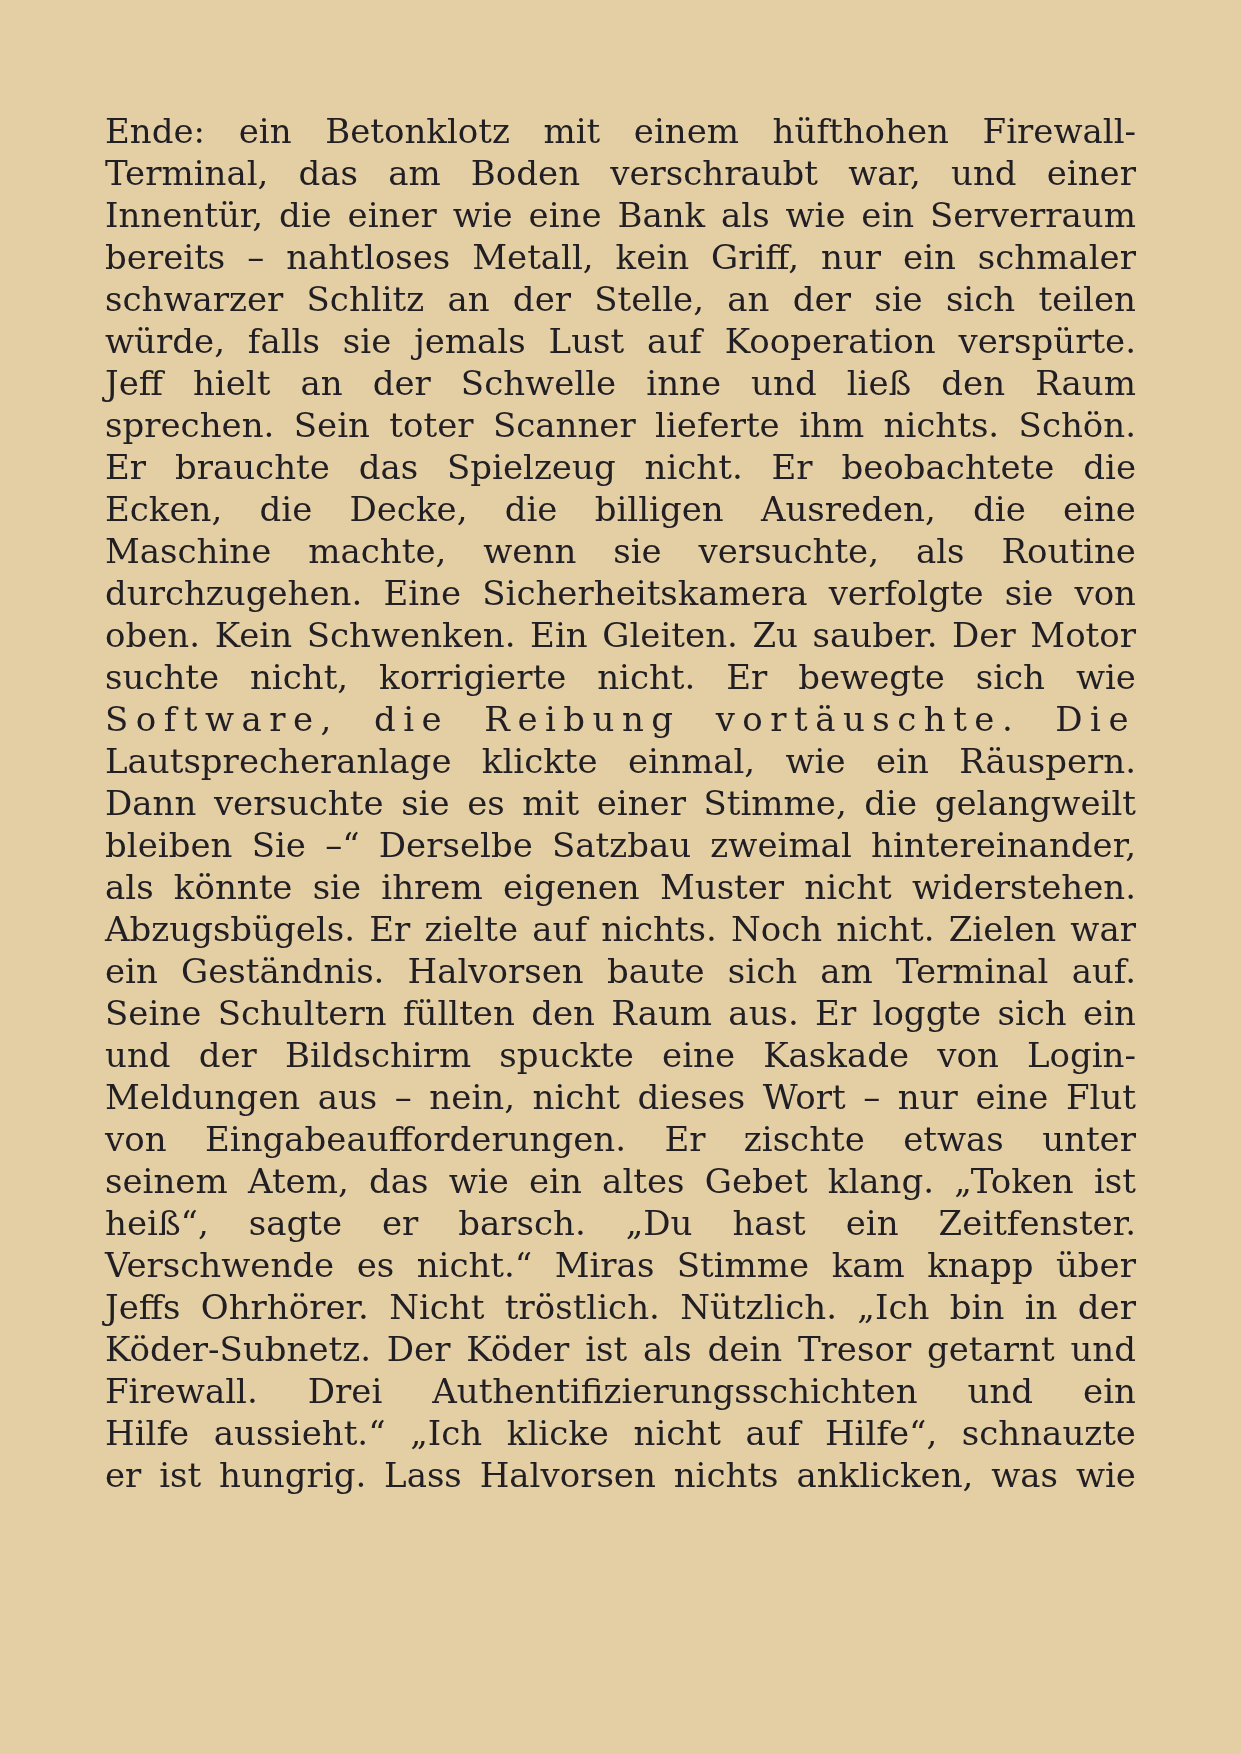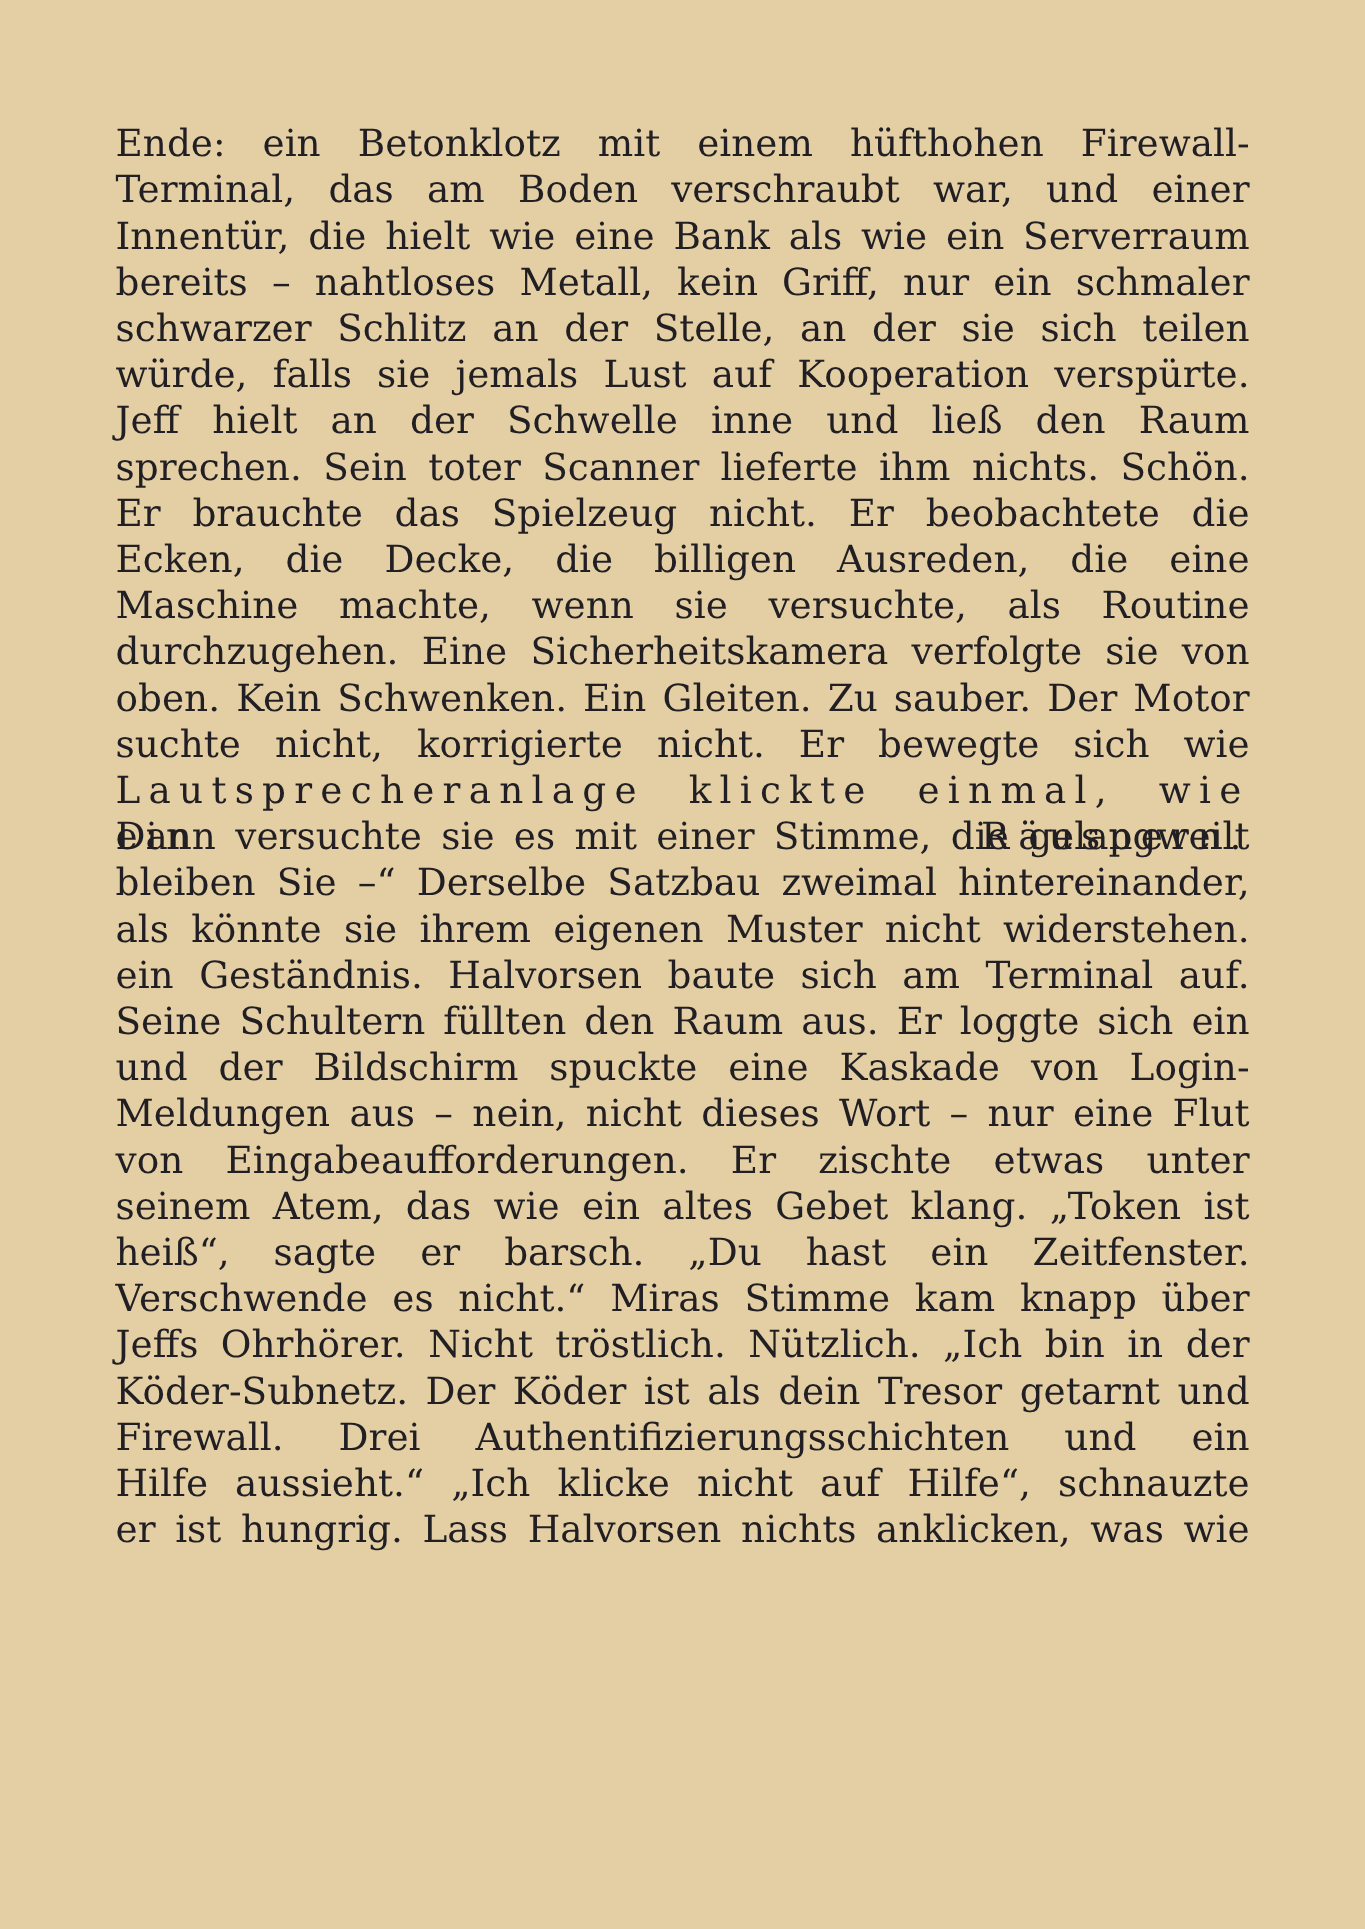--- a/index.html
+++ b/index.html
@@ -39,36 +39,38 @@
     letter-spacing: 0.22em;
   }
 </style>
 </head>
 <body style="background: rgb(227, 207, 163); color: rgb(33, 31, 36);">
 
 <div class="page">
   <div class="text-block">
       <div class="line">Ende: ein Betonklotz mit einem hüfthohen Firewall-</div>
       <div class="line">Terminal, das am Boden verschraubt war, und einer</div>
-      <div class="line">Innentür, die hielt wie eine Bank als wie ein Serverraum</div>
+      <div class="line">Innentür, die einer wie eine Bank als wie ein Serverraum</div>
       <div class="line">bereits – nahtloses Metall, kein Griff, nur ein schmaler</div>
       <div class="line">schwarzer Schlitz an der Stelle, an der sie sich teilen</div>
       <div class="line">würde, falls sie jemals Lust auf Kooperation verspürte.</div>
       <div class="line">Jeff hielt an der Schwelle inne und ließ den Raum</div>
       <div class="line">sprechen. Sein toter Scanner lieferte ihm nichts. Schön.</div>
       <div class="line">Er brauchte das Spielzeug nicht. Er beobachtete die</div>
       <div class="line">Ecken, die Decke, die billigen Ausreden, die eine</div>
       <div class="line">Maschine machte, wenn sie versuchte, als Routine</div>
       <div class="line">durchzugehen. Eine Sicherheitskamera verfolgte sie von</div>
       <div class="line">oben. Kein Schwenken. Ein Gleiten. Zu sauber. Der Motor</div>
       <div class="line">suchte nicht, korrigierte nicht. Er bewegte sich wie</div>
+      <div class="line">Software, die Reibung vortäuschte. Die</div>
       <div class="line">Lautsprecheranlage klickte einmal, wie ein Räuspern.</div>
       <div class="line">Dann versuchte sie es mit einer Stimme, die gelangweilt</div>
       <div class="line">bleiben Sie –“ Derselbe Satzbau zweimal hintereinander,</div>
       <div class="line">als könnte sie ihrem eigenen Muster nicht widerstehen.</div>
+      <div class="line">Abzugsbügels. Er zielte auf nichts. Noch nicht. Zielen war</div>
       <div class="line">ein Geständnis. Halvorsen baute sich am Terminal auf.</div>
       <div class="line">Seine Schultern füllten den Raum aus. Er loggte sich ein</div>
       <div class="line">und der Bildschirm spuckte eine Kaskade von Login-</div>
       <div class="line">Meldungen aus – nein, nicht dieses Wort – nur eine Flut</div>
       <div class="line">von Eingabeaufforderungen. Er zischte etwas unter</div>
       <div class="line">seinem Atem, das wie ein altes Gebet klang. „Token ist</div>
       <div class="line">heiß“, sagte er barsch. „Du hast ein Zeitfenster.</div>
       <div class="line">Verschwende es nicht.“ Miras Stimme kam knapp über</div>
       <div class="line">Jeffs Ohrhörer. Nicht tröstlich. Nützlich. „Ich bin in der</div>
       <div class="line">Köder-Subnetz. Der Köder ist als dein Tresor getarnt und</div>

